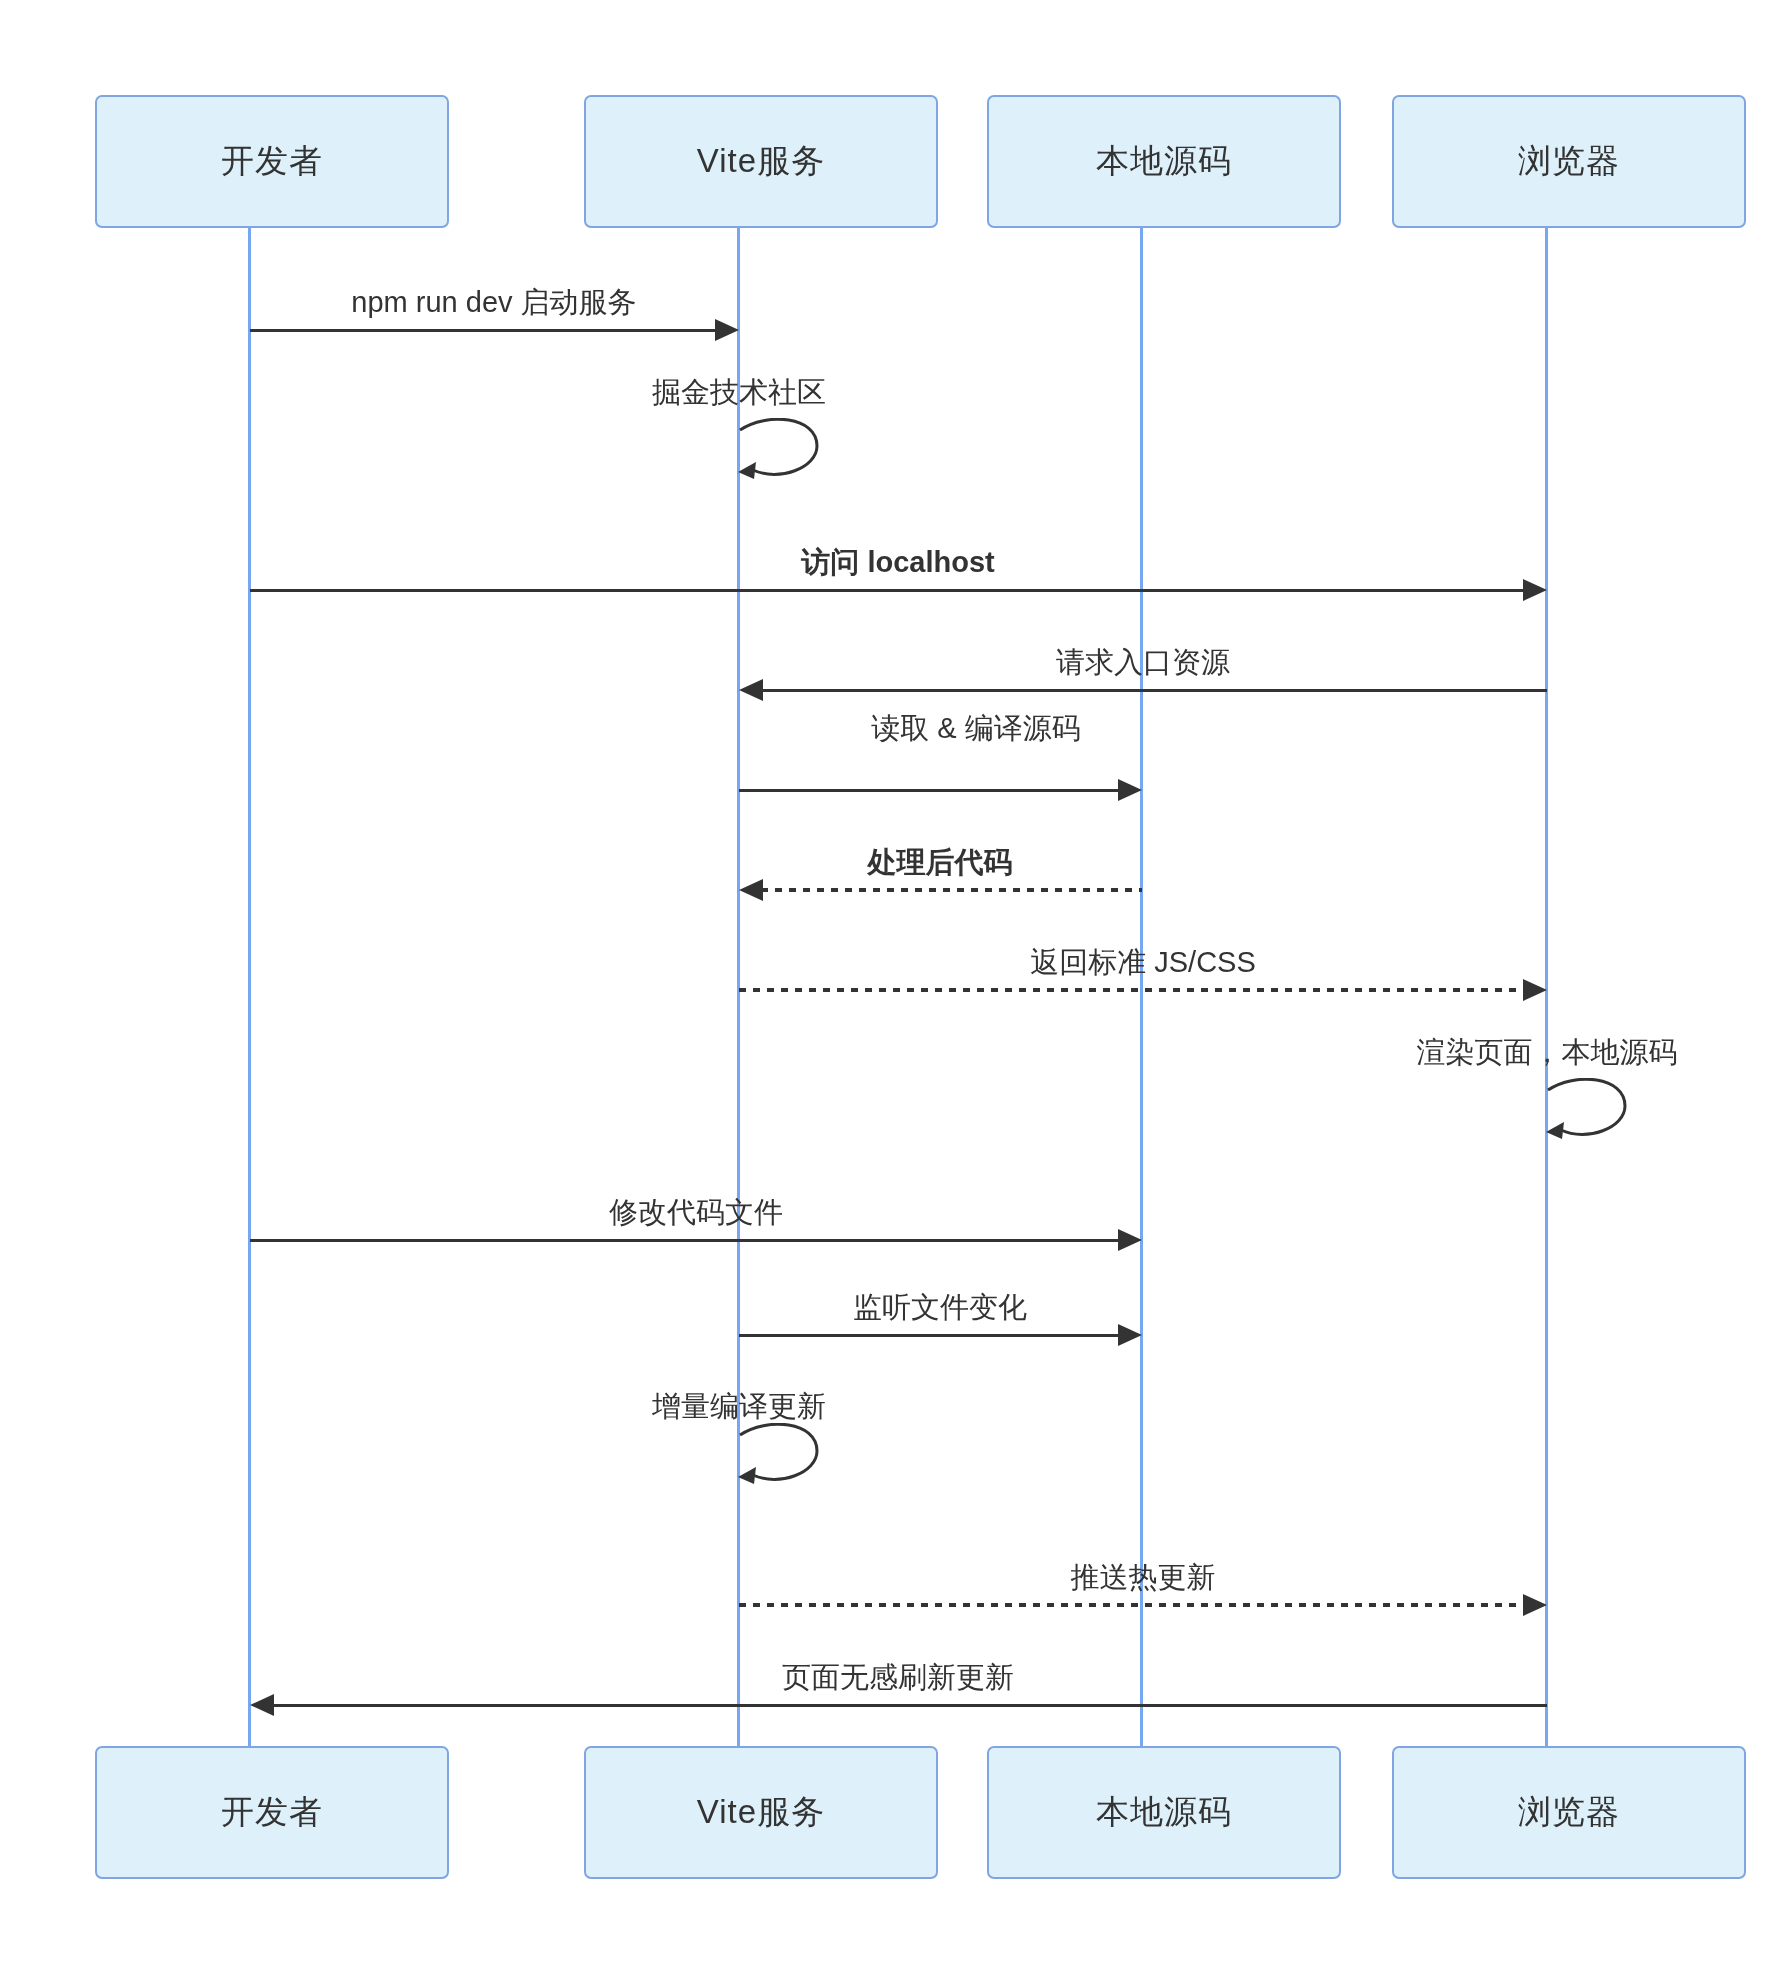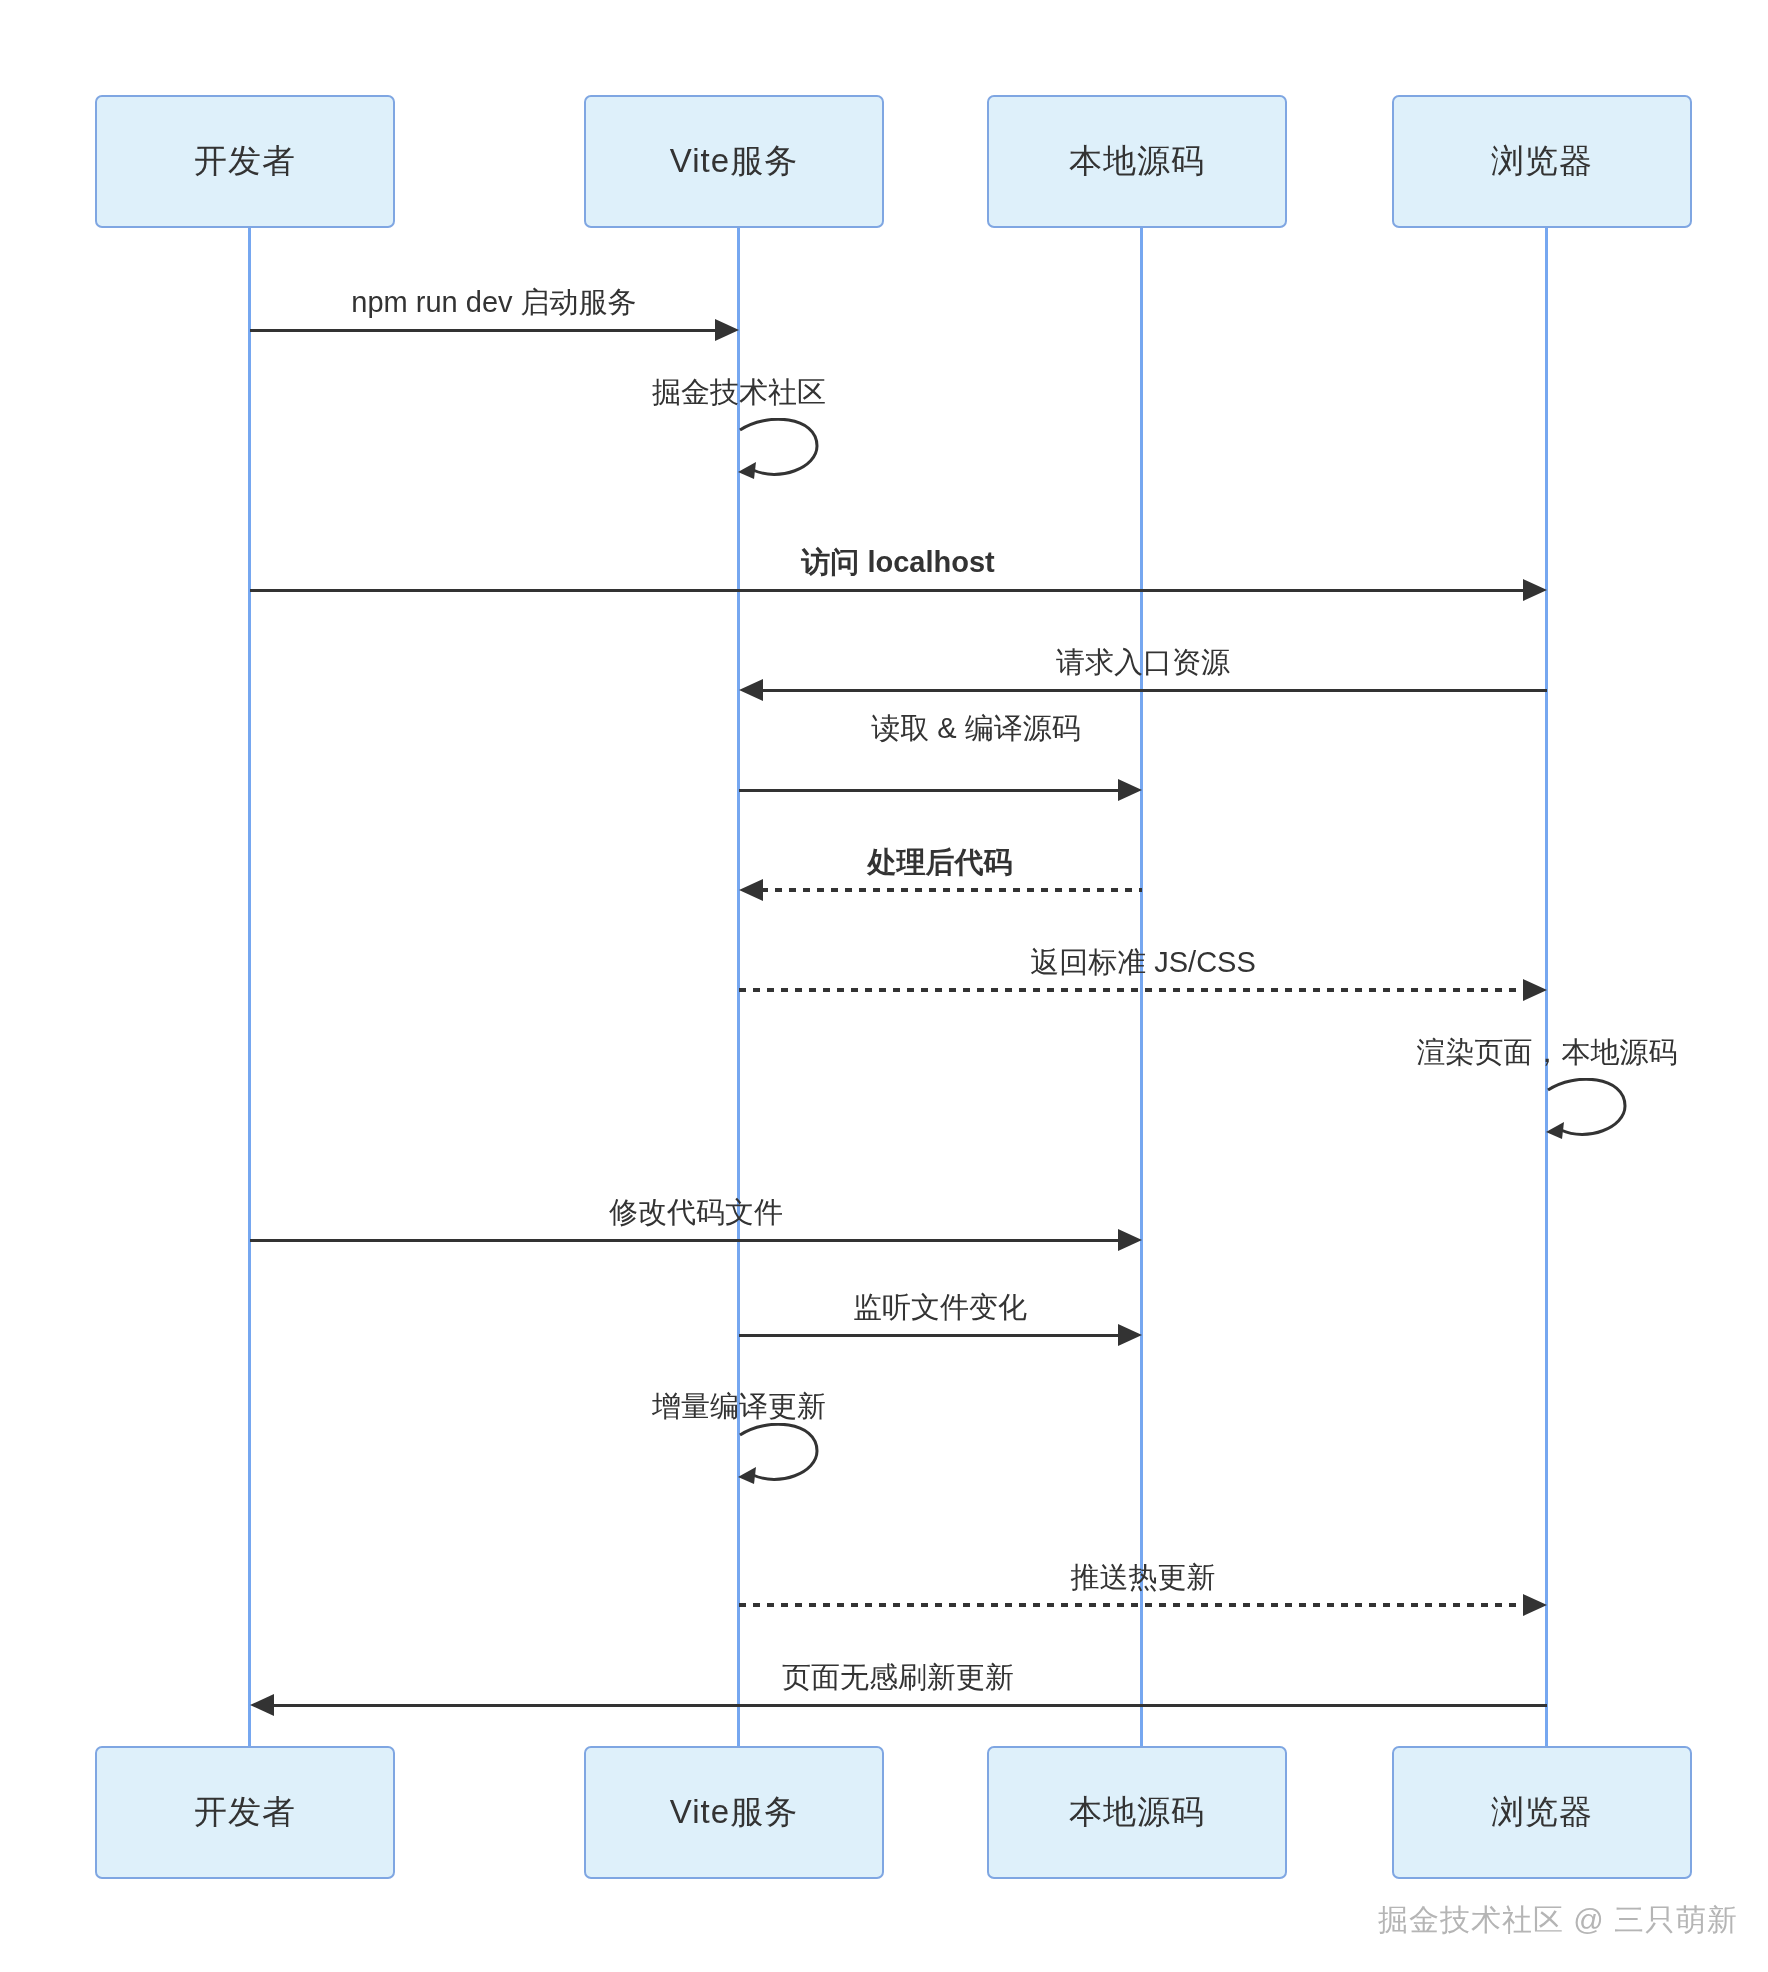--- a/index.html
+++ b/index.html
@@ -1,21 +1,21 @@
 <!DOCTYPE html>
 <html><head>
 <meta charset="utf-8">
 <style>
   html,body{margin:0;padding:0;background:#ffffff;}
   body{font-family:"Liberation Sans","DejaVu Sans",sans-serif;}
   .canvas{position:relative;width:1768px;height:1972px;background:#ffffff;overflow:hidden;}
 
   
   .pbox{
-    position:absolute;width:300px;height:133px;
+    position:absolute;width:354px;height:133px;
     background:#def0fa;border:2px solid #7fa6e2;border-radius:7px;
     box-sizing:border-box;
     display:flex;align-items:center;justify-content:center;
     font-size:33px;color:#333333;letter-spacing:1px;
   }
 
   
   .lifeline{position:absolute;width:3px;top:228px;height:1518px;background:#76a7f0;}
 
   
@@ -158,15 +158,14 @@
   <div class="pbox" style="left:584px;top:1746px;">
       <span>Vite服务</span>
     </div>
   <div class="pbox" style="left:987px;top:1746px;">
       <span>本地源码</span>
     </div>
   <div class="pbox" style="left:1392px;top:1746px;">
       <span>浏览器</span>
     </div>
 
-  <div class="watermark">掘金技术社区 @ 三只萌新</div>
 
 </div>
 
 </body></html>

